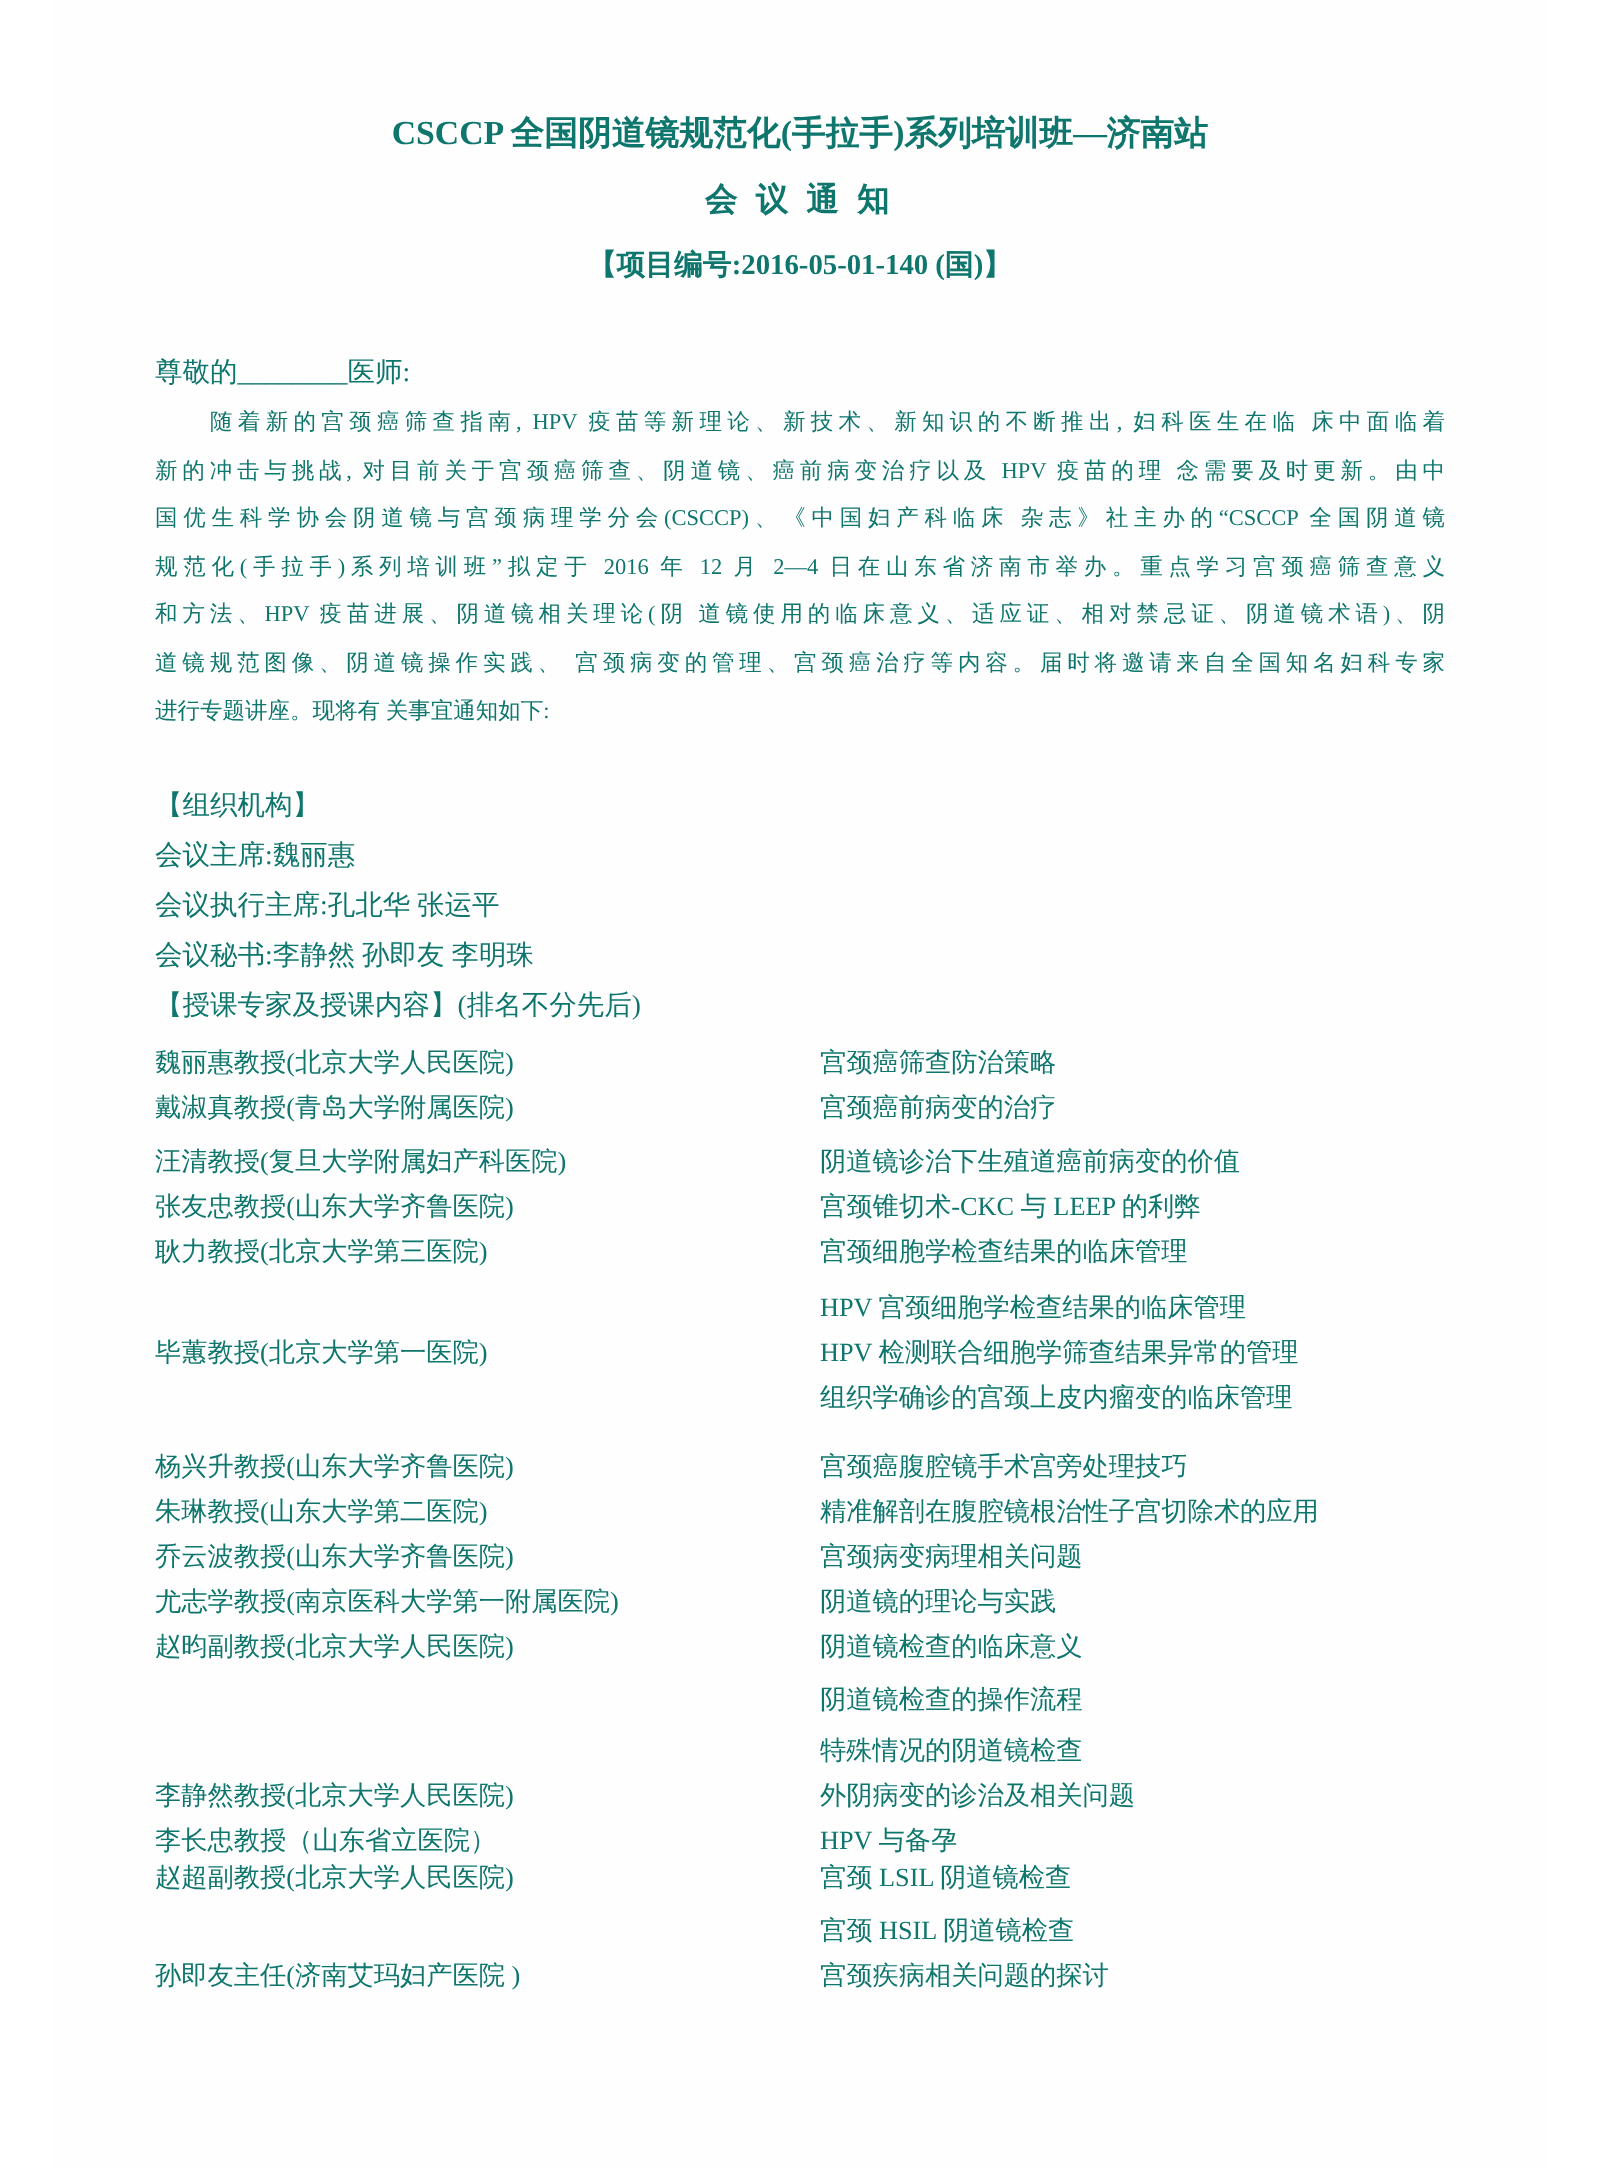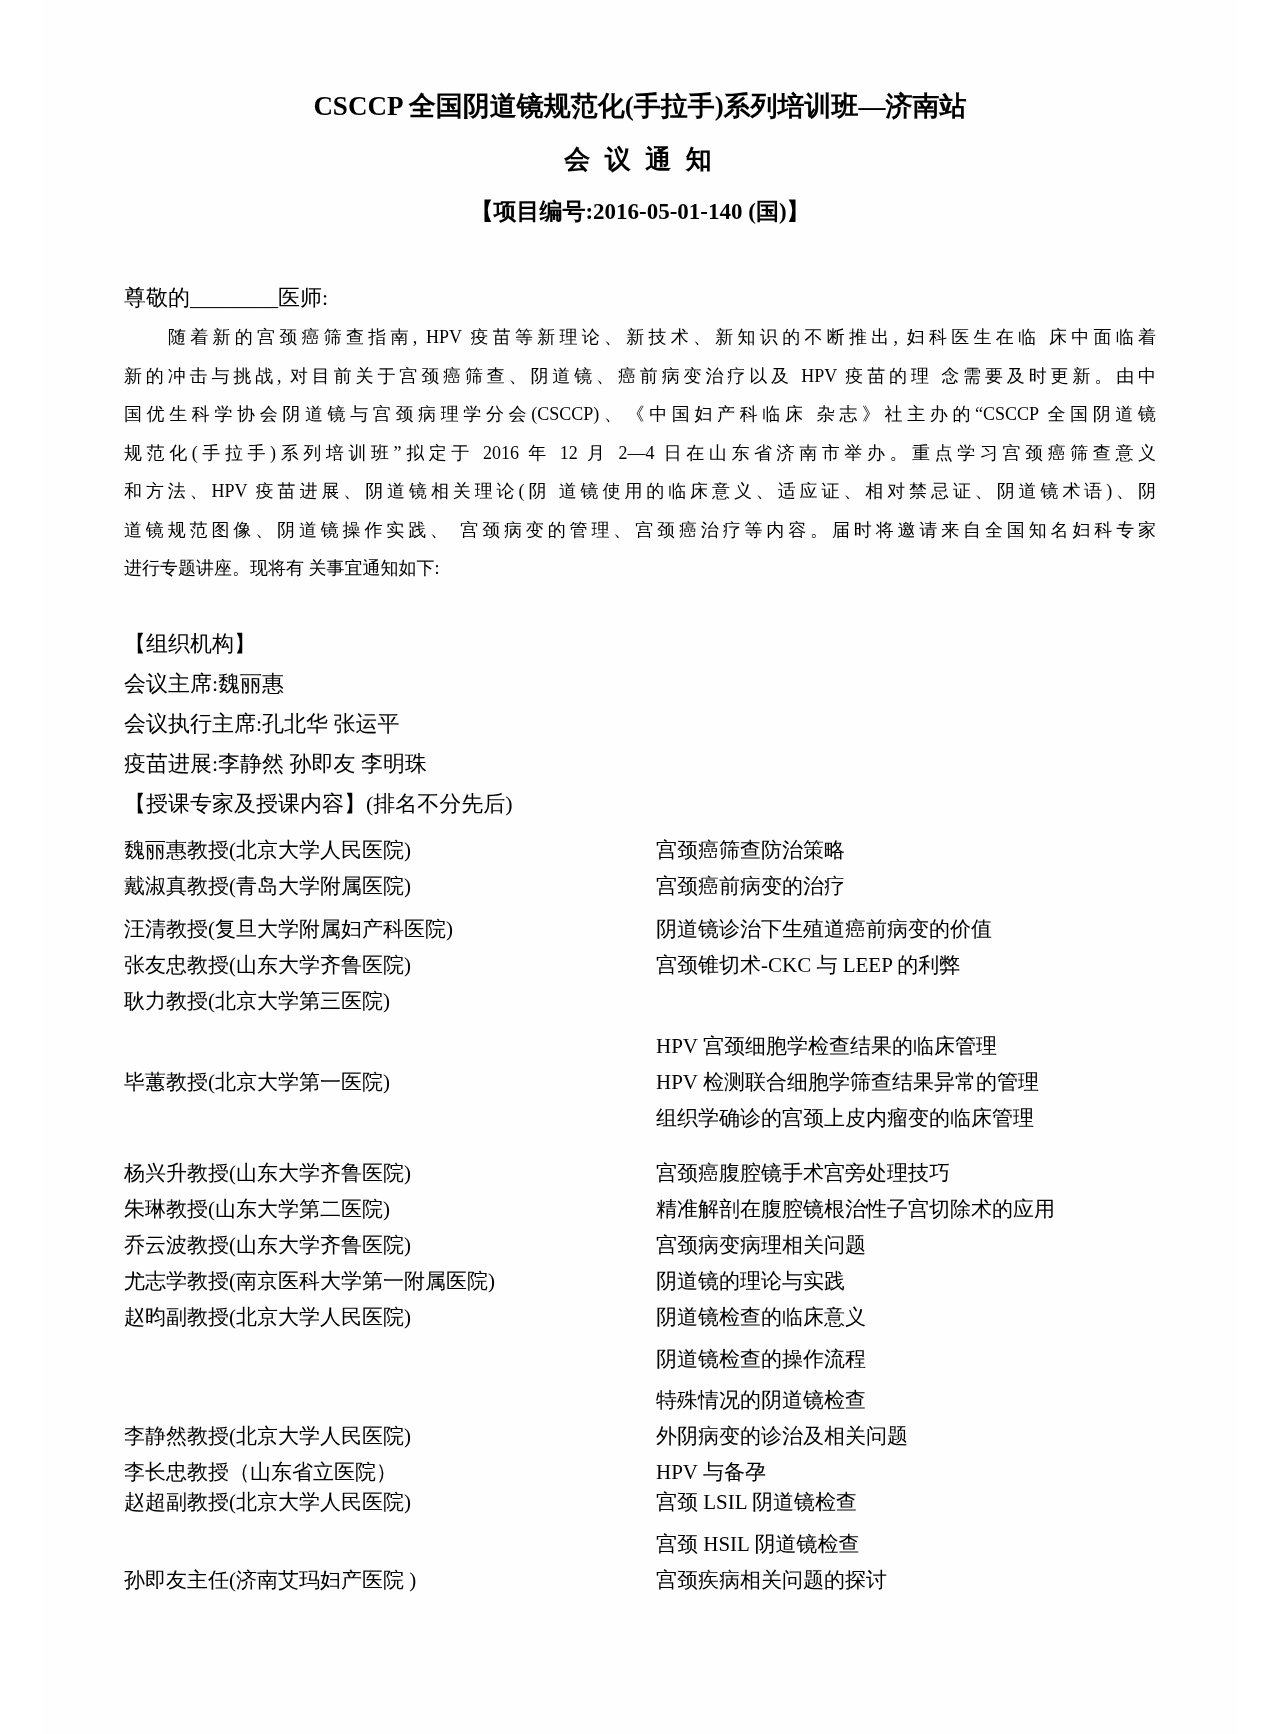--- a/index.html
+++ b/index.html
@@ -2,21 +2,21 @@
 <html><head>
 <meta charset="utf-8">
 <style>
   html, body { margin: 0; padding: 0; background: #ffffff; }
   .page {
     position: relative;
     width: 1196px;
     min-height: 1734px;
     margin: 0 auto;
     background: #fefefe;
-    color: #000000;
+    color: #0f766e;
     box-sizing: border-box;
     padding: 86px 82px 60px 82px;
     font-family: "Liberation Serif", "DejaVu Serif", serif;
     font-size: 21px;
   }
   .title {
     text-align: center;
     font-size: 27px;
     font-weight: bold;
     line-height: 40px;
@@ -94,21 +94,21 @@
   <div class="pline">和方法、HPV 疫苗进展、阴道镜相关理论(阴 道镜使用的临床意义、适应证、相对禁忌证、阴道镜术语)、阴</div>
 
   <div class="pline">道镜规范图像、阴道镜操作实践、 宫颈病变的管理、宫颈癌治疗等内容。届时将邀请来自全国知名妇科专家</div>
 
   <div class="pline last">进行专题讲座。现将有 关事宜通知如下:</div>
 </div>
 
   <div class="org-header">【组织机构】</div>
   <div class="org-line">会议主席:魏丽惠</div>
   <div class="org-line">会议执行主席:孔北华 张运平</div>
-  <div class="org-line">疫苗进展:李静然 孙即友 李明珠</div>
+  <div class="org-line">会议秘书:李静然 孙即友 李明珠</div>
 
   <div class="faculty-header">【授课专家及授课内容】(排名不分先后)</div>
 
   <div class="faculty-rows">
   <div class="frow">
     <span class="fname">魏丽惠教授(北京大学人民医院)</span>
     <span class="ftopic">宫颈癌筛查防治策略</span>
   </div>
 
   <div class="frow">
@@ -121,20 +121,21 @@
     <span class="ftopic">阴道镜诊治下生殖道癌前病变的价值</span>
   </div>
 
   <div class="frow">
     <span class="fname">张友忠教授(山东大学齐鲁医院)</span>
     <span class="ftopic">宫颈锥切术-CKC 与 LEEP 的利弊</span>
   </div>
 
   <div class="frow">
     <span class="fname">耿力教授(北京大学第三医院)</span>
+    <span class="ftopic">宫颈细胞学检查结果的临床管理</span>
   </div>
 
   <div class="frow" style="margin-top: 9px;">
     <span class="fname"></span>
     <span class="ftopic">HPV 宫颈细胞学检查结果的临床管理</span>
   </div>
 
   <div class="frow">
     <span class="fname">毕蕙教授(北京大学第一医院)</span>
     <span class="ftopic">HPV 检测联合细胞学筛查结果异常的管理</span>

